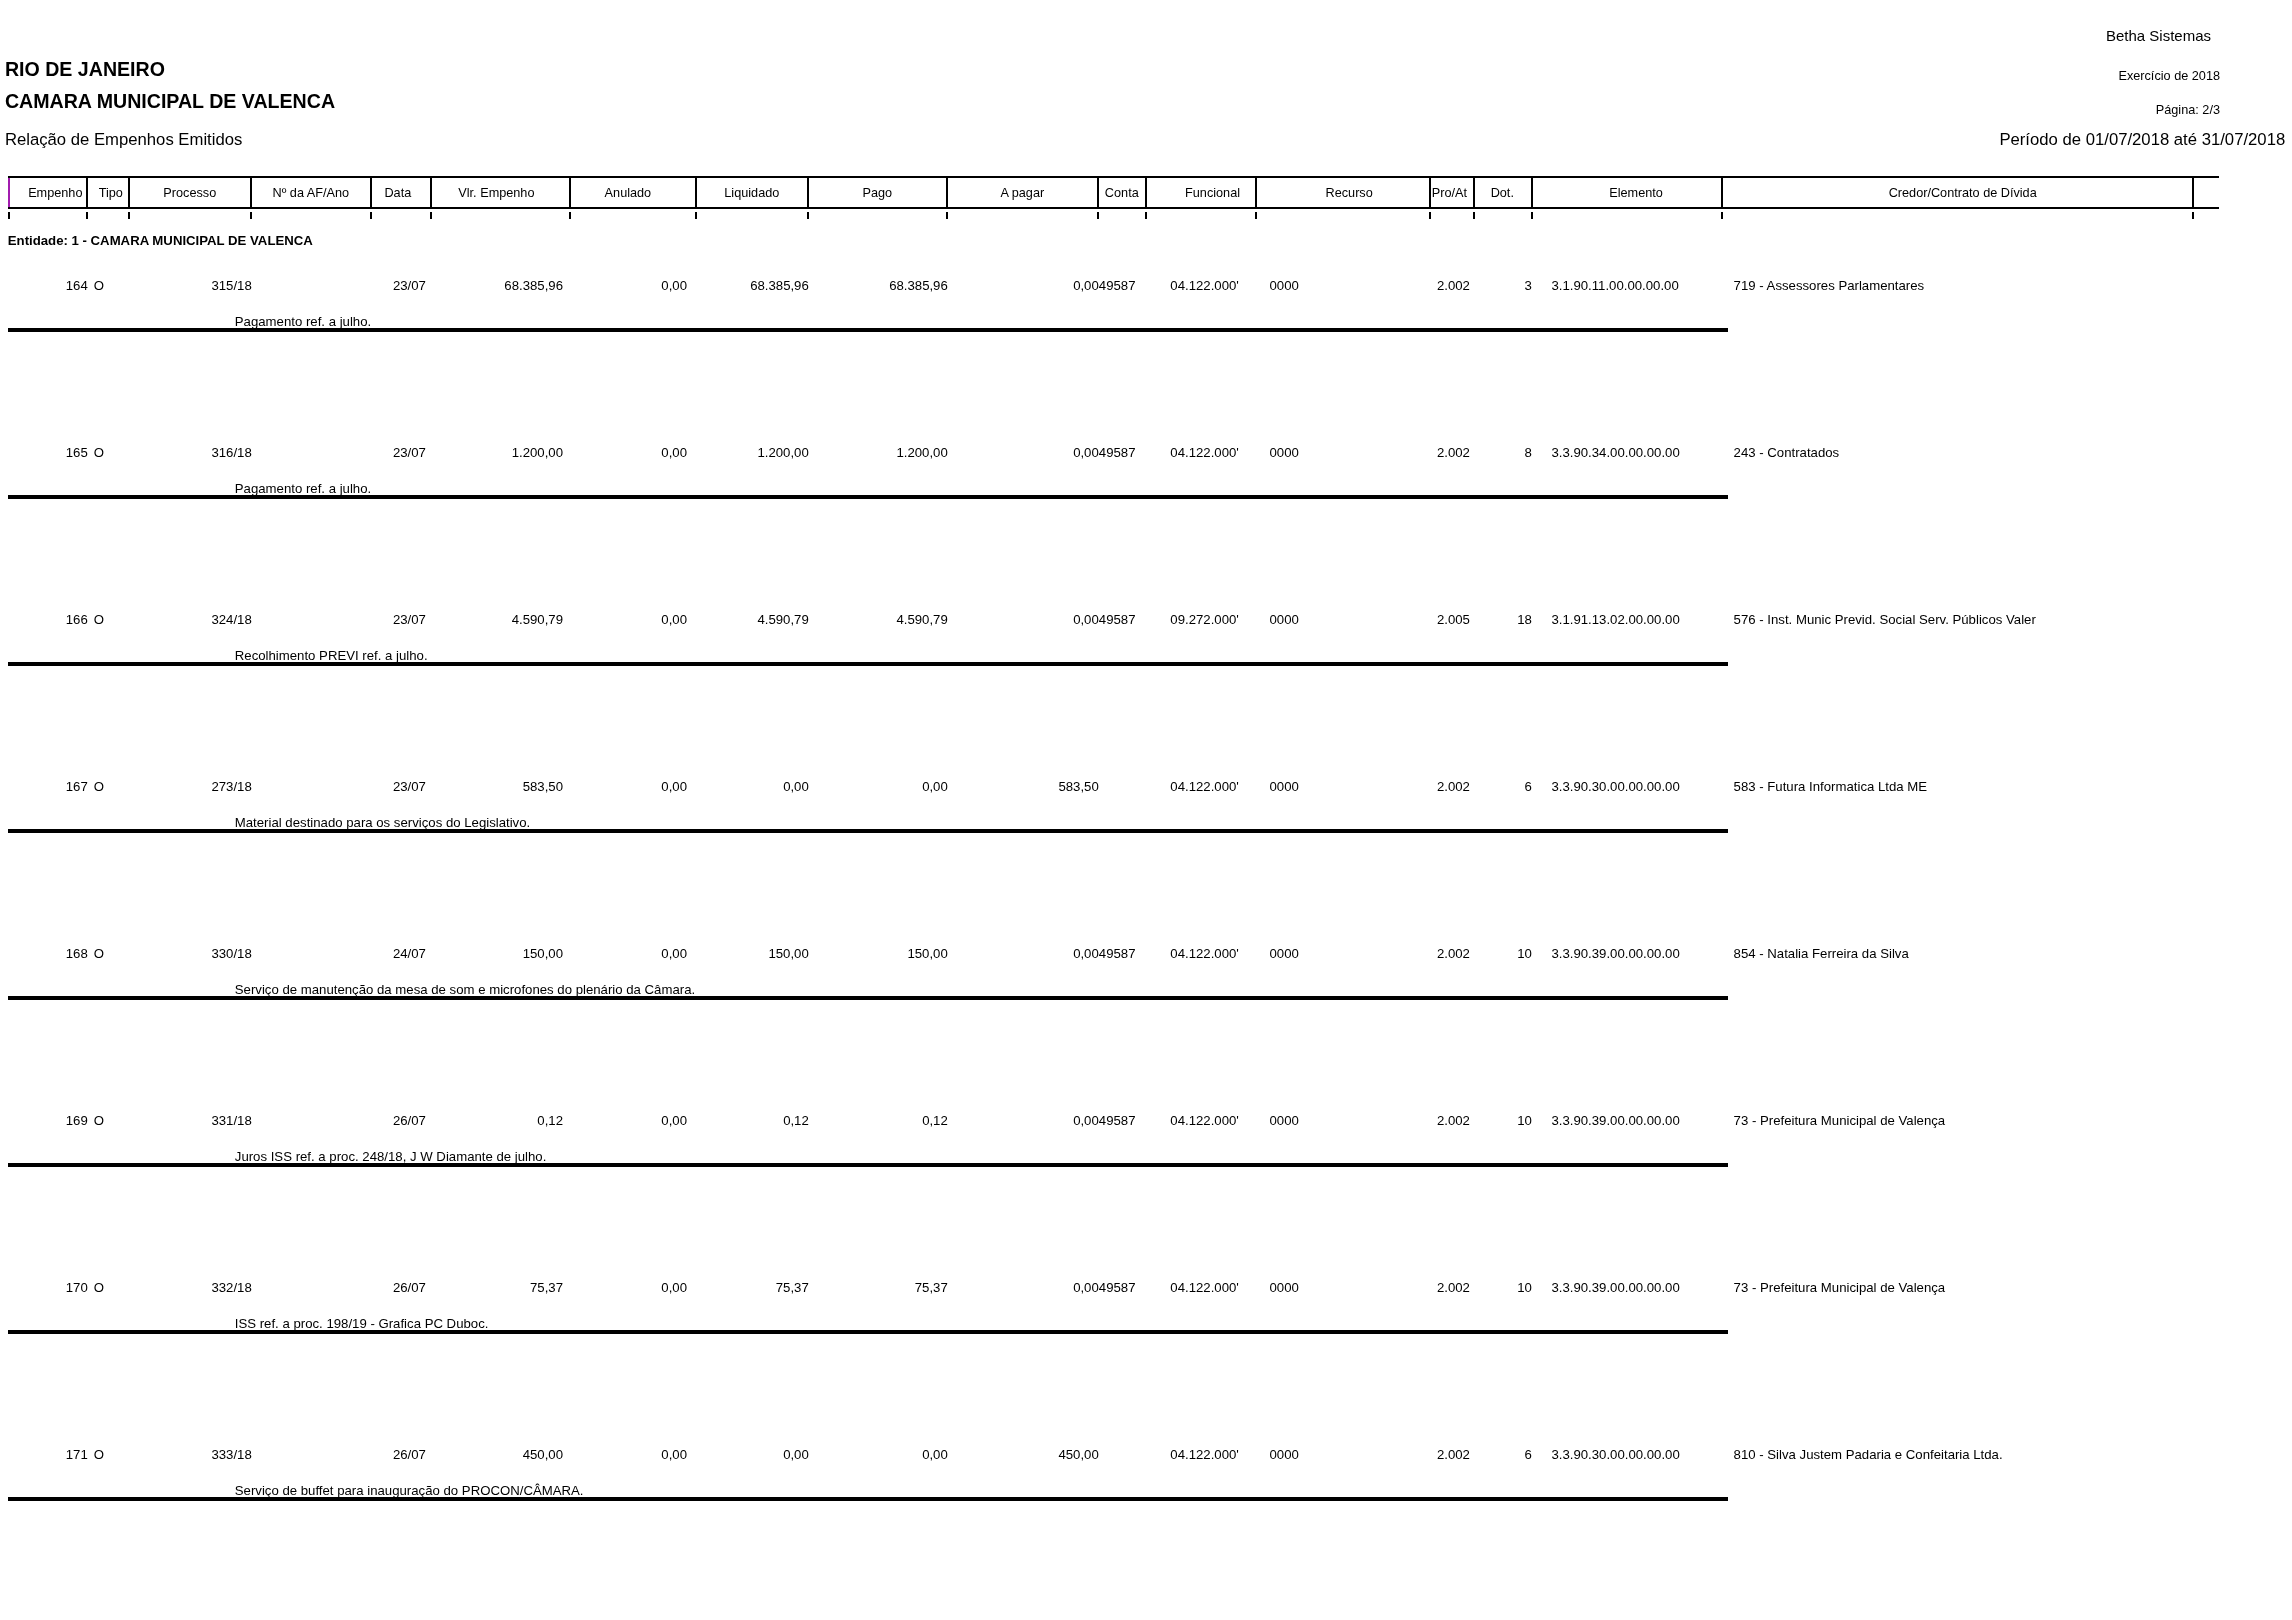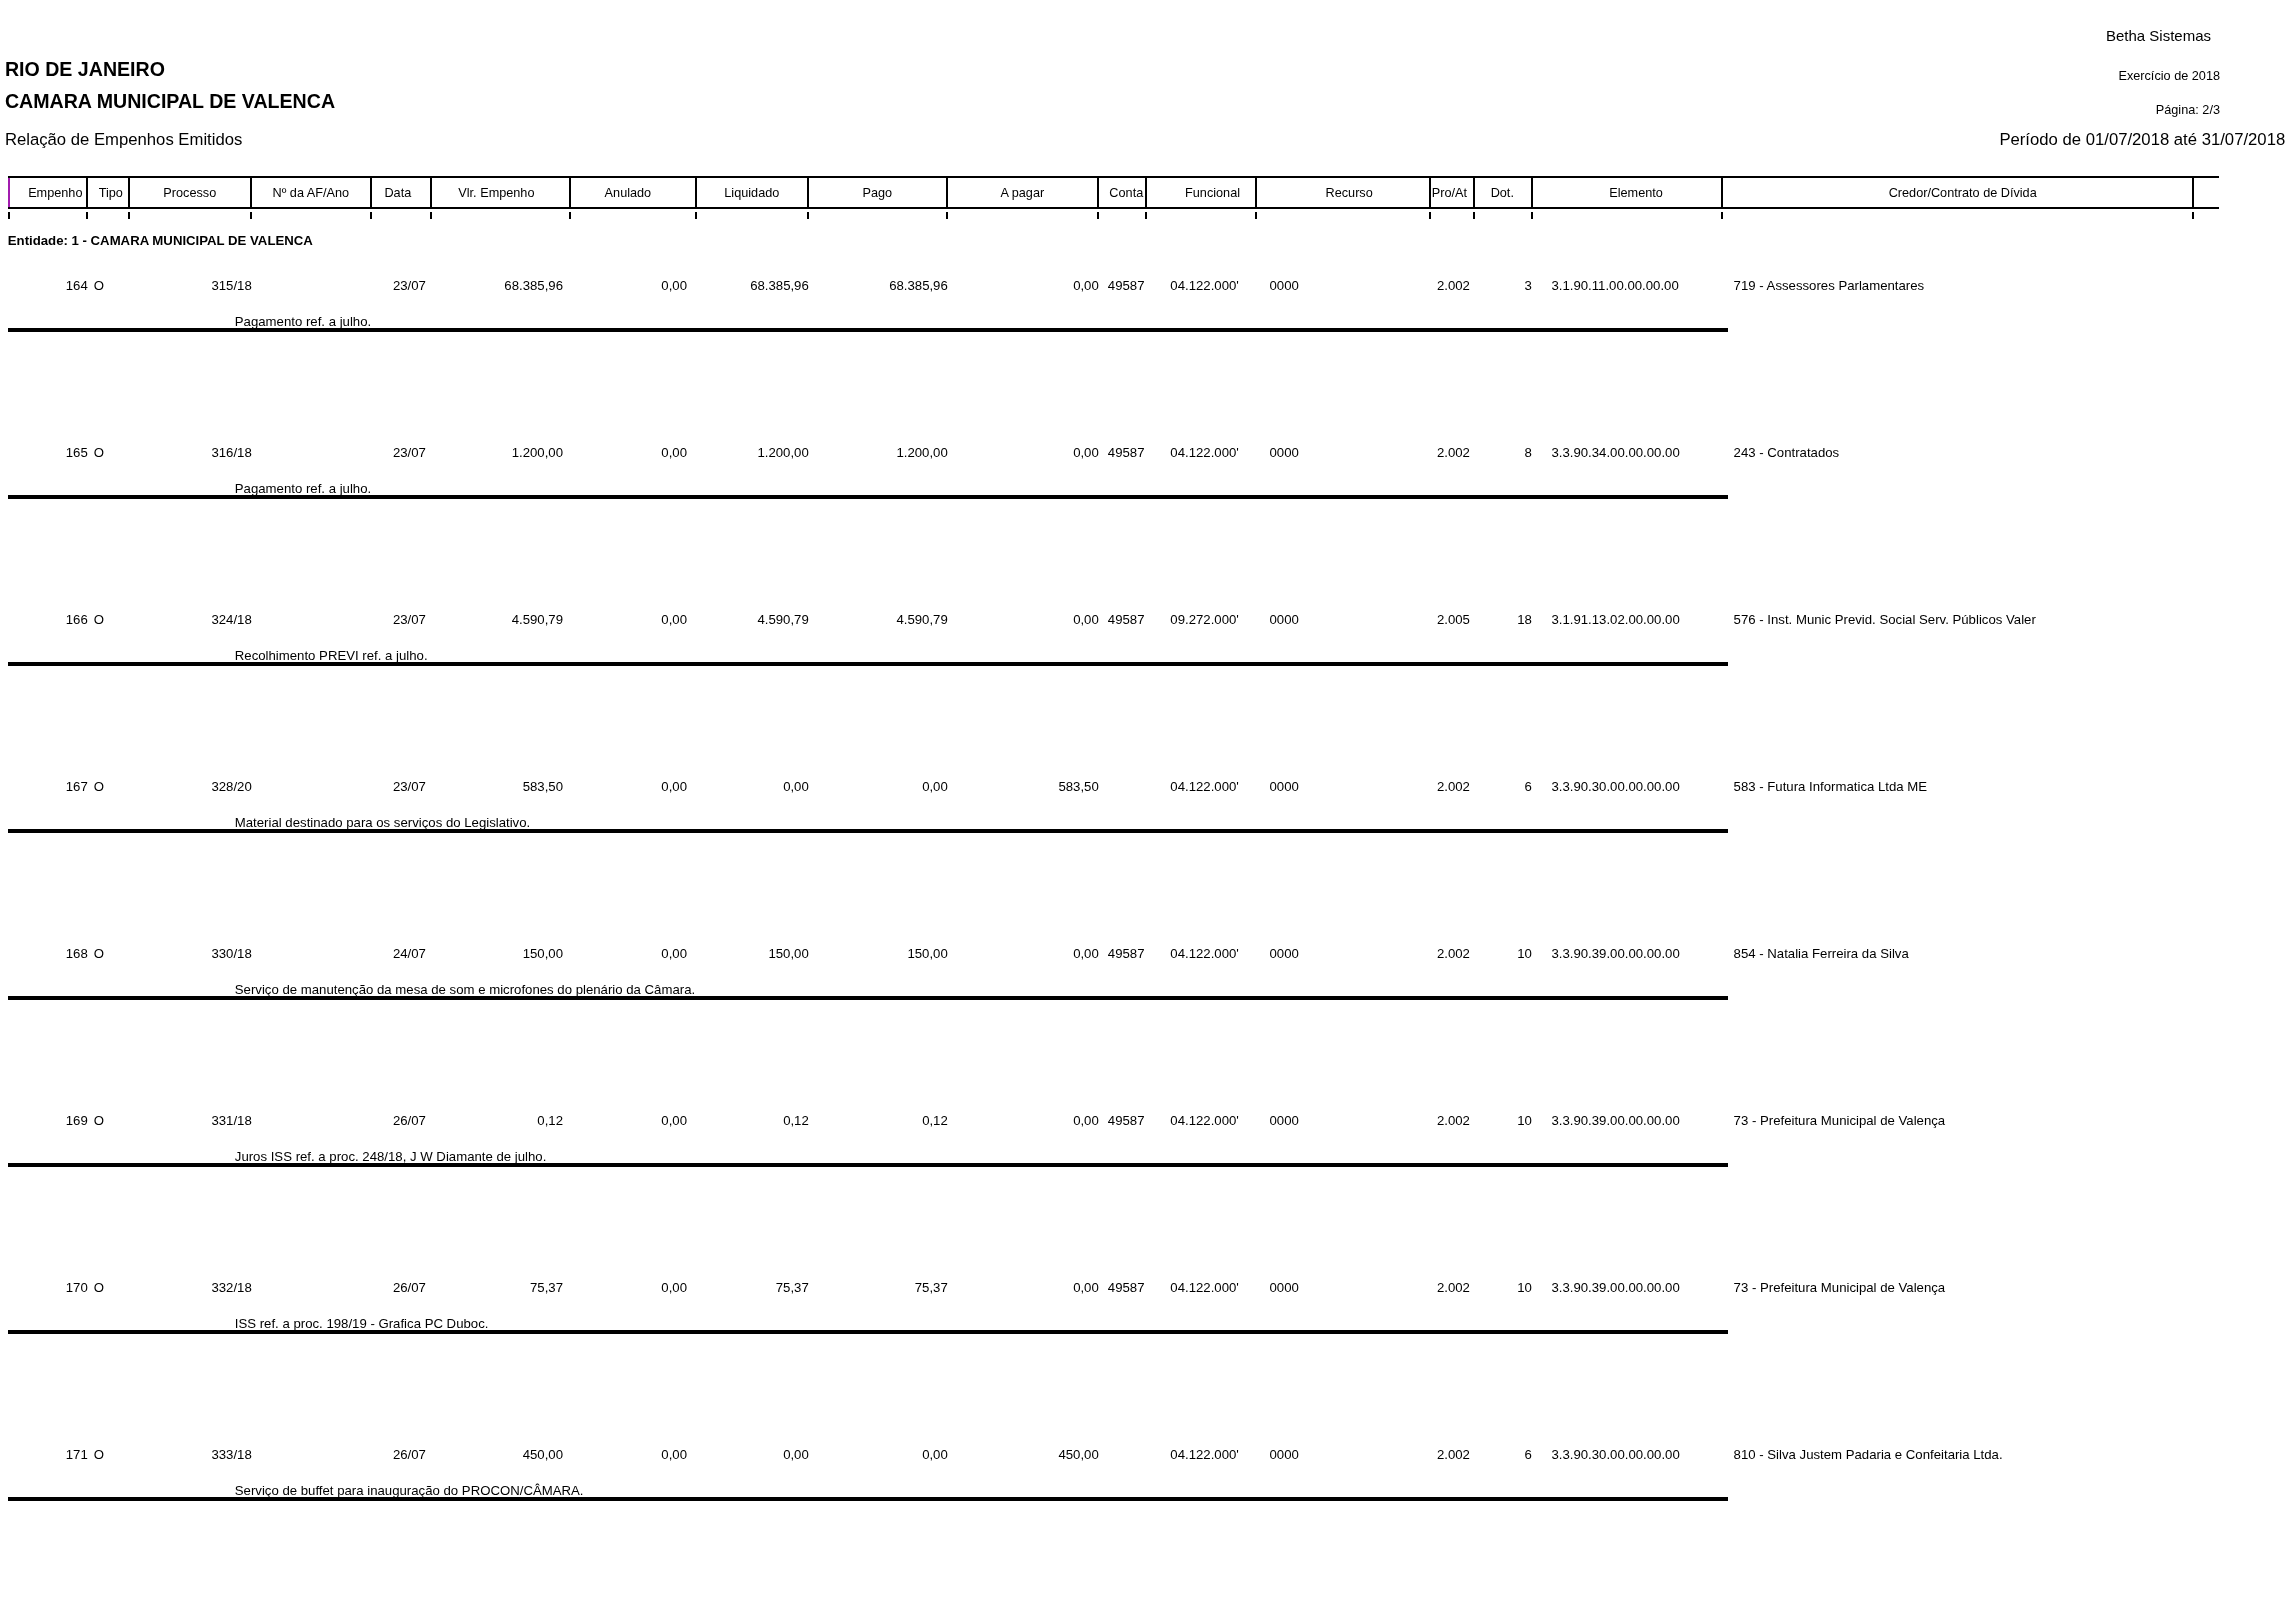--- a/index.html
+++ b/index.html
@@ -53,21 +53,21 @@
   .c0 {width:80px; text-align:right;}
   .c1 {width:42px; padding-left:5.9px;}
   .c2 {width:122px;text-align:right;}
   .c3 {width:120px;}
   .c4 {width:60px; text-align:right;padding-right:5.9px;}
   .c5 {width:139px;text-align:right;padding-right:7.8px;}
   .c6 {width:126px;text-align:right;padding-right:9.8px;}
   .c7 {width:112px;text-align:right;}
   .c8 {width:139px;text-align:right;}
   .c9 {width:151px;text-align:right;}
-  .c10{width:48px; padding-left:9px;}
+  .c10{width:48px; padding-left:0;}
   .c11{width:110px;padding-left:23.5px;}
   .c12{width:174px;padding-left:12.7px;}
   .c13{width:44px; text-align:right;padding-right:4.9px;}
   .c14{width:58px; text-align:right;padding-right:1px;}
   .c15{width:190px;padding-left:18.6px;}
   .c16{width:471px;padding-left:10.8px;}
 </style>
 </head>
 <body>
 
@@ -188,21 +188,21 @@
           <div class="dcell c15">3.1.91.13.02.00.00.00</div>
           <div class="dcell c16">576 - Inst. Munic Previd. Social Serv. Públicos Valer</div>
         </div>
         <div class="historico">Recolhimento PREVI ref. a julho.</div>
         <div class="row-sep"></div>
       </div>
       <div class="row-block">
         <div class="data-line">
           <div class="dcell c0">167</div>
           <div class="dcell c1">O</div>
-          <div class="dcell c2">328/20</div>
+          <div class="dcell c2">273/18</div>
           <div class="dcell c3"></div>
           <div class="dcell c4">23/07</div>
           <div class="dcell c5">583,50</div>
           <div class="dcell c6">0,00</div>
           <div class="dcell c7">0,00</div>
           <div class="dcell c8">0,00</div>
           <div class="dcell c9">583,50</div>
           <div class="dcell c10"></div>
           <div class="dcell c11">04.122.000'</div>
           <div class="dcell c12">0000</div>

